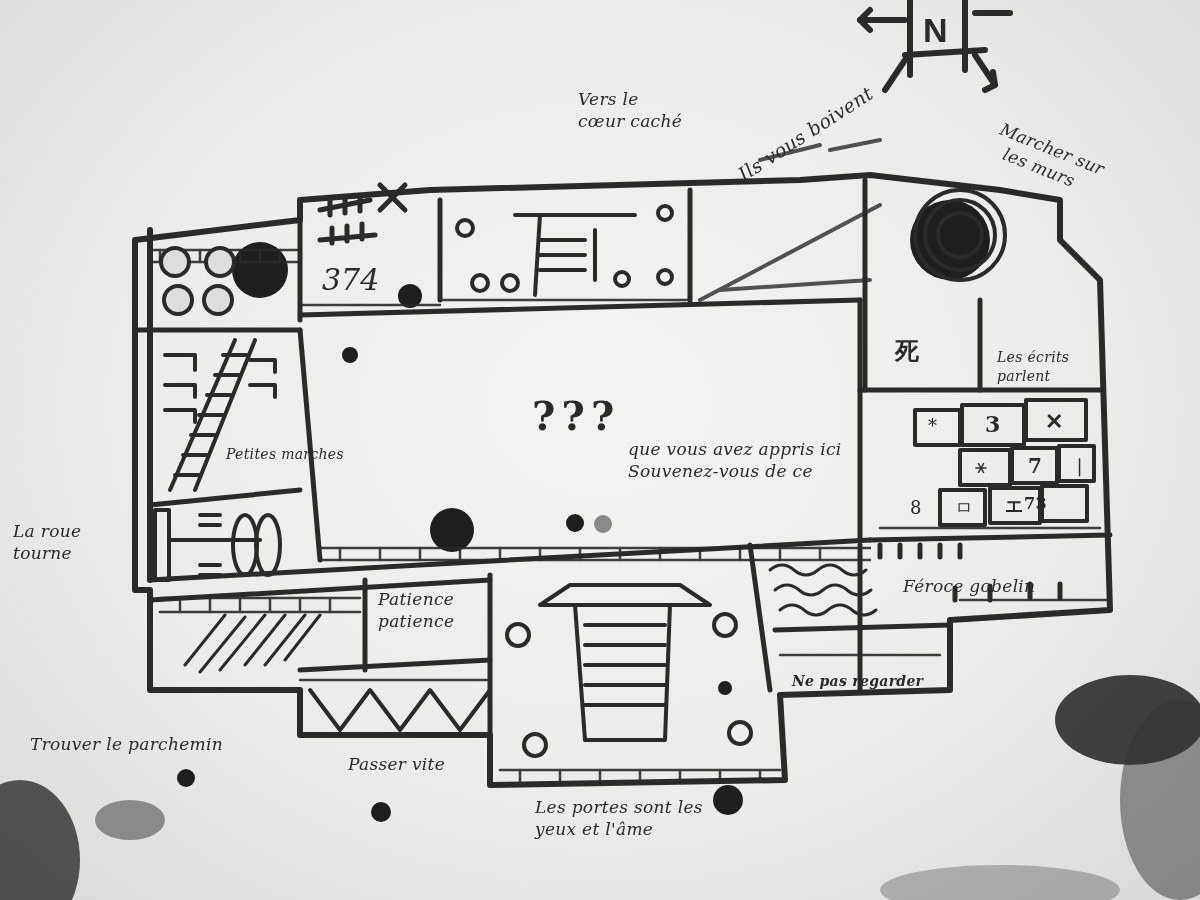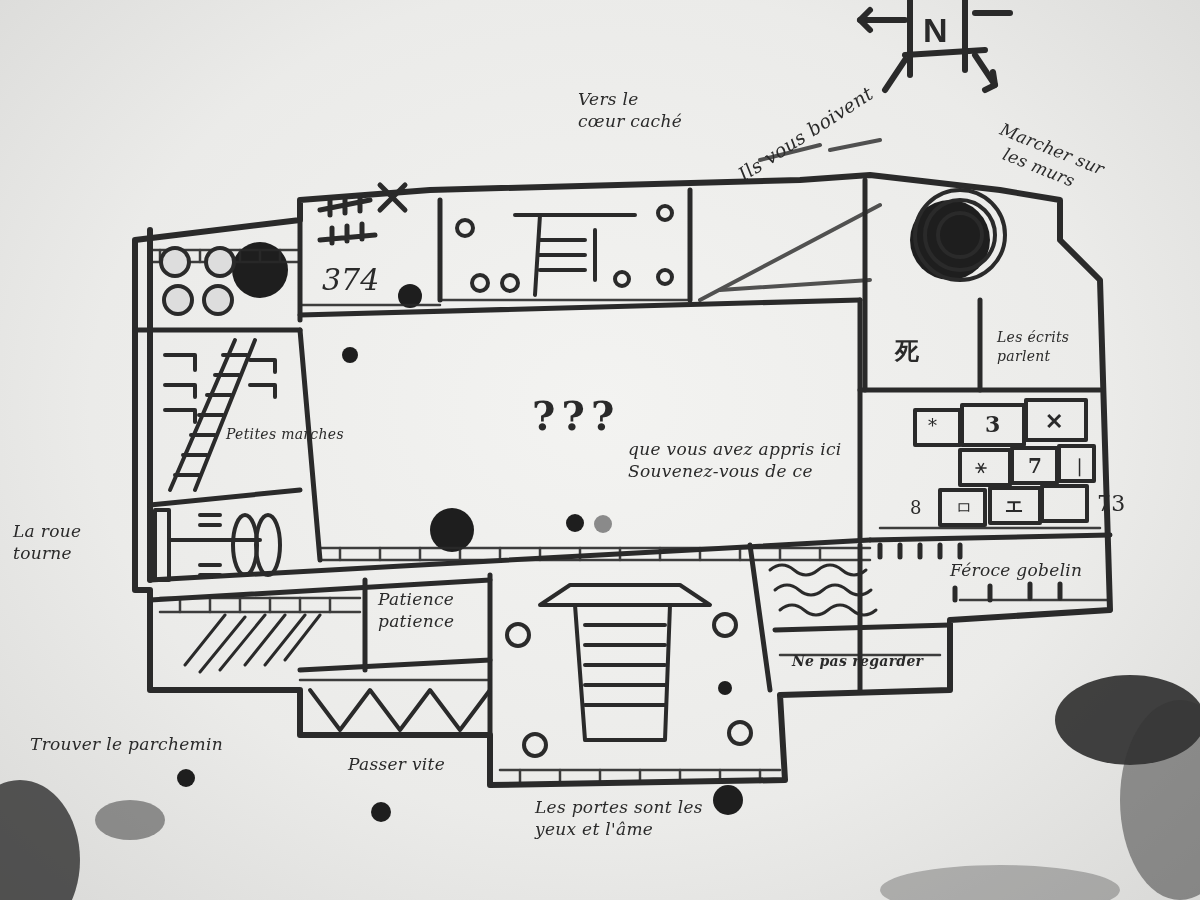--- a/index.html
+++ b/index.html
@@ -4,21 +4,21 @@
 <style>
   html, body { margin:0; padding:0; }
   body { width:1200px; height:900px; overflow:hidden; background:#e9e9e7; position:relative;
          font-family:"DejaVu Serif", serif; }
   .paper { position:absolute; left:0; top:0; width:1200px; height:900px;
            background: radial-gradient(ellipse at 50% 45%, #f3f3f1 0%, #ebebe9 60%, #d9d9d7 100%); }
   svg.map { position:absolute; left:0; top:0; }
   .lbl { position:absolute; color:#2a2a2a; font-family:"DejaVu Serif", serif; font-style:italic;
          font-size:17px; line-height:22px; white-space:nowrap; letter-spacing:0.3px; }
   .lbl.c { }
-  .sm { font-size:14px; line-height:19px; }
+  .sm { font-size:14px; line-height:19px;margin-top:20px; }
 </style>
 </head>
 <body>
 
 <div class="paper"></div>
 
 <svg class="map" width="1200" height="900" viewBox="0 0 1200 900" fill="none" stroke="#2a2a2a" stroke-linecap="round" stroke-linejoin="round">
 
   <g stroke="none">
     <ellipse cx="1130" cy="720" rx="75" ry="45" fill="#222" opacity="0.85"></ellipse>
@@ -182,21 +182,21 @@
 <div class="lbl" style="left:895px;top:340px;font-size:24px;font-style:normal;font-weight:bold;">死</div>
 <div class="lbl" style="left:928px;top:415px;font-size:18px;font-style:normal;">*</div>
 <div class="lbl" style="left:985px;top:413px;font-size:22px;font-style:normal;font-weight:bold;">3</div>
 <div class="lbl" style="left:1045px;top:410px;font-size:22px;font-style:normal;font-weight:bold;">✕</div>
 <div class="lbl" style="left:975px;top:455px;font-size:20px;font-style:normal;">⚹</div>
 <div class="lbl" style="left:1028px;top:455px;font-size:20px;font-style:normal;font-weight:bold;">7</div>
 <div class="lbl" style="left:1072px;top:455px;font-size:18px;font-style:normal;">❘</div>
 <div class="lbl" style="left:910px;top:497px;font-size:18px;font-style:normal;">8</div>
 <div class="lbl" style="left:955px;top:497px;font-size:18px;font-style:normal;">ㅁ</div>
 <div class="lbl" style="left:1005px;top:495px;font-size:18px;font-style:normal;font-weight:bold;">エ</div>
-<div class="lbl" style="left:1097px;top:493px;font-size:22px;font-style:normal;font-weight:normal;">73</div>
+<div class="lbl" style="left:1024px;top:493px;font-size:16px;font-style:normal;font-weight:bold;">73</div>
 
 <div class="lbl c" style="left:578px;top:88px;">
   <div>Vers le</div>
   <div>cœur caché</div>
 </div>
 
 <div class="lbl" style="left:740px;top:165px;transform:rotate(-33deg);transform-origin:left center;font-size:19px;">Ils vous boivent</div>
 
 <div class="lbl" style="left:1005px;top:118px;transform:rotate(22deg);transform-origin:left top;">
   <div>Marcher sur</div>
@@ -220,21 +220,21 @@
 <div class="lbl c" style="left:13px;top:520px;">
   <div>La roue</div>
   <div>tourne</div>
 </div>
 
 <div class="lbl c" style="left:378px;top:588px;">
   <div>Patience</div>
   <div>patience</div>
 </div>
 
-<div class="lbl" style="left:903px;top:559px;margin-left:47px;">Féroce gobelin</div>
+<div class="lbl" style="left:903px;top:575px;">Féroce gobelin</div>
 
 <div class="lbl sm" style="left:792px;top:652px;font-weight:bold;">Ne pas regarder</div>
 
 <div class="lbl" style="left:30px;top:733px;">Trouver le parchemin</div>
 
 <div class="lbl" style="left:348px;top:753px;">Passer vite</div>
 
 <div class="lbl c" style="left:535px;top:796px;">
   <div>Les portes sont les</div>
   <div>yeux et l'âme</div>

